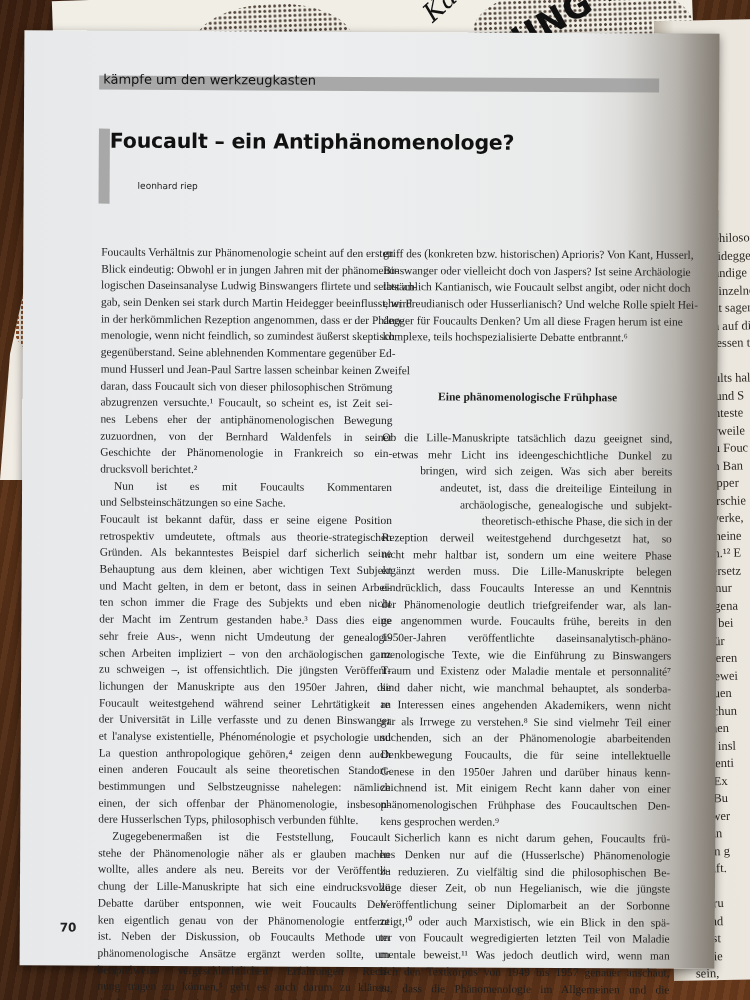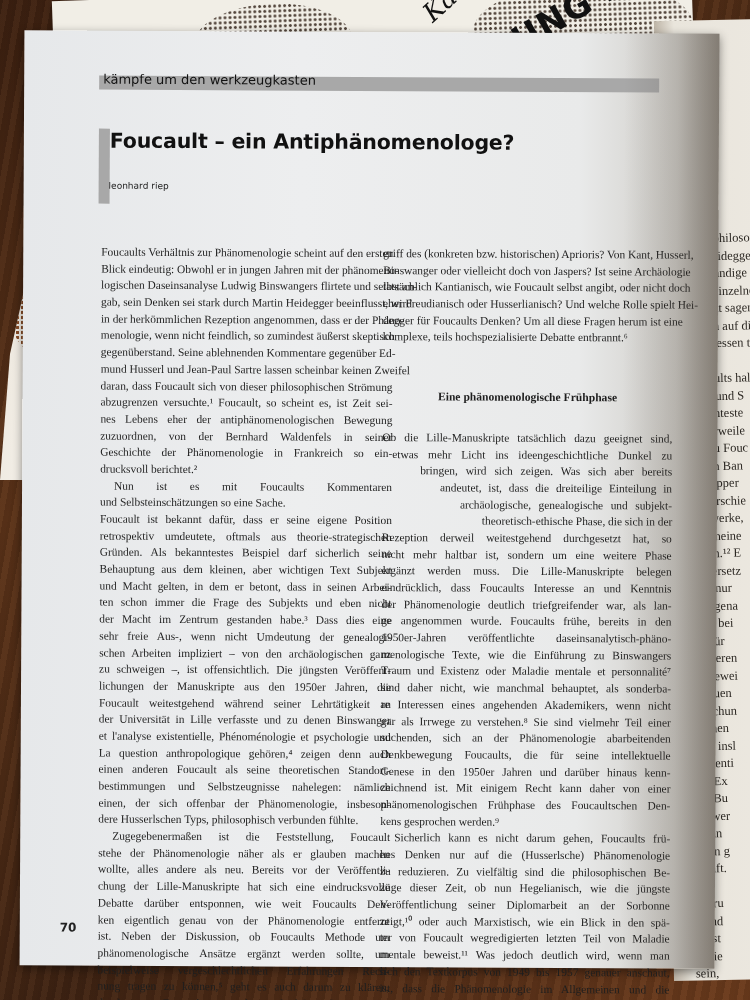--- a/index.html
+++ b/index.html
@@ -68,21 +68,21 @@
   }
   .title-bar {
     position:absolute; left:75px; top:98px; width:11px; height:75px; background:#a8a8a8;
   }
   .title {
     position:absolute; left:86px; top:98px; font-family:"DejaVu Sans", sans-serif;
     font-weight:bold; font-size:20.5px; color:#111; letter-spacing:-0.2px;
   }
   .author {
     position:absolute; left:85px; top:150px; font-family:"DejaVu Sans", sans-serif;
-    font-size:9px; color:#222;
+    font-size:9px; color:#222;padding-left:29px;
   }
   .col {
     position:absolute; font-size:11.4px; line-height:16.7px; color:#1e1e1e;
     text-align:justify;
   }
   .col .ln { display:block; white-space:nowrap; text-align:justify; text-align-last:justify; height:16.7px; overflow:visible; }
   .col .ln.last { text-align-last:left; }
   .col-left { left:78px; top:213px; width:292px; }
   .col-right { left:360px; top:213px; width:290px; }
   .section-head {

